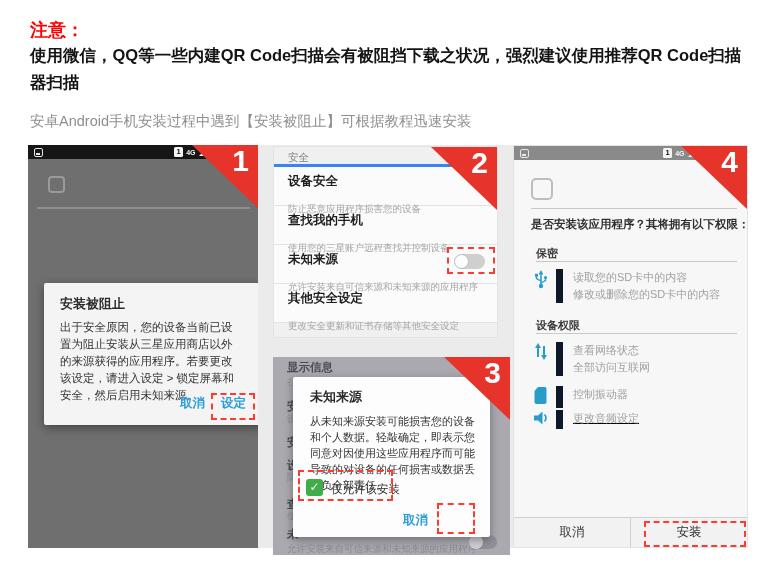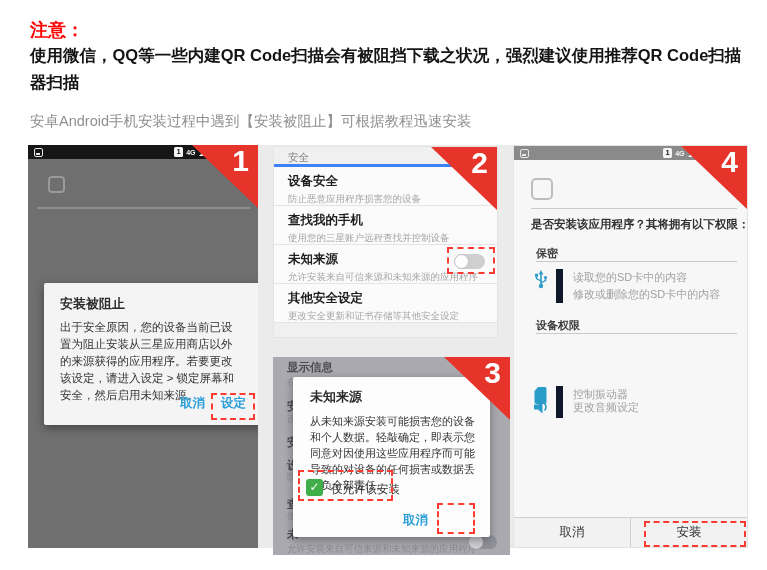--- a/index.html
+++ b/index.html
@@ -45,21 +45,21 @@
   .dlg-btn { position:absolute; font-size:12.5px; font-weight:bold; color:#2b9fd9; cursor:pointer; }
   .p1-cancel { right:58px; bottom:13px; }
   .p1-set    { right:17px; bottom:13px; }
   .p1-dash   { right:8px;  bottom:5px; width:44px; height:27px; }
 
   
   .p2 { left:245px; top:1px; width:225px; height:192px; background:#fbfbfb; border:1px solid #e3e3e3; }
   .p2-header { height:20px; background:#f0f0f0; border-bottom:3px solid #3b82f6; font-size:10.5px; color:#7f7f7f; line-height:20px; padding-left:14px; }
   .p2-row { padding:6px 14px 0 14px; height:39px; border-bottom:1px solid #e4e4e4; background:#fbfbfb; }
   .p2-row .row-title { font-size:12.5px; font-weight:bold; color:#1f1f1f; white-space:nowrap; }
-  .p2-row .row-sub   { font-size:9.5px; color:#a5a5a5; margin-top:3px; white-space:nowrap; }
+  .p2-row .row-sub   { font-size:9.5px; color:#a5a5a5; margin-top:13px; white-space:nowrap; }
   .p2-strip { height:17px; background:#f0f0f0; }
   .toggle-off { position:absolute; right:12px; top:107px; width:30px; height:15px; background:#cfcfcf; border-radius:8px; cursor:pointer; }
   .toggle-off .knob { position:absolute; left:-1px; top:0; width:15px; height:15px; background:#fdfdfd; border:1px solid #bcbcbc; border-radius:50%; }
   .p2-dash { right:2px; top:100px; width:48px; height:27px; }
 
   
   .p3 { left:245px; top:212px; width:237px; height:198px; background:#a9a9af; }
   .p3 .bg-title { position:absolute; left:14px; top:3px;  font-size:11.5px; font-weight:bold; color:#4b4b52; }
   .p3 .bg-sub   { position:absolute; font-size:9.5px; color:#8a8a90; }
   .p3 .bg-bold  { position:absolute; left:14px; font-size:11.5px; font-weight:bold; color:#4b4b52; }
@@ -211,33 +211,47 @@
       </div>
       <div class="perm-text">
         <div>读取您的SD卡中的内容</div>
         <div>修改或删除您的SD卡中的内容</div>
       </div>
     </div>
 
     <div class="p4-section" style="top:172px;">设备权限</div>
     <div class="p4-divider" style="top:187px; left:22px;"></div>
 
+    <div class="perm-row" style="top:196px;">
+      <div class="perm-icon">
+        <svg width="14" height="17" viewBox="0 0 14 17">
+          <line x1="4" y1="4" x2="4" y2="14" stroke="#2a9cc9" stroke-width="2"></line>
+          <polygon points="1,5 7,5 4,0" fill="#2a9cc9"></polygon>
+          <line x1="10" y1="3" x2="10" y2="12" stroke="#2a9cc9" stroke-width="2"></line>
+          <polygon points="7,12 13,12 10,17" fill="#2a9cc9"></polygon>
+        </svg>
+      </div>
+      <div class="perm-text">
+        <div>查看网络状态</div>
+        <div>全部访问互联网</div>
+      </div>
+    </div>
 
     <div class="perm-row" style="top:240px;">
       <div class="perm-icon">
         <svg width="13" height="17" viewBox="0 0 13 17">
           <path d="M4 0 L11 0 Q12.5 0 12.5 1.8 L12.5 15 Q12.5 17 10.5 17 L2.5 17 Q0.5 17 0.5 15 L0.5 4 Z" fill="#2a9cc9"></path>
         </svg>
       </div>
       <div class="perm-text">
         <div>控制振动器</div>
       </div>
     </div>
 
-    <div class="perm-row" style="top:253px;">
+    <div class="perm-row" style="top:264px;text-decoration:underline;">
       <div class="perm-icon">
         <svg width="15" height="14" viewBox="0 0 15 14">
           <polygon points="0,4.5 4,4.5 8.5,0.5 8.5,13.5 4,9.5 0,9.5" fill="#2a9cc9"></polygon>
           <path d="M10.5 3.5 Q13.5 7 10.5 10.5" stroke="#2a9cc9" stroke-width="1.6" fill="none"></path>
         </svg>
       </div>
       <div class="perm-text">
         <div>更改音频设定</div>
       </div>
     </div>

